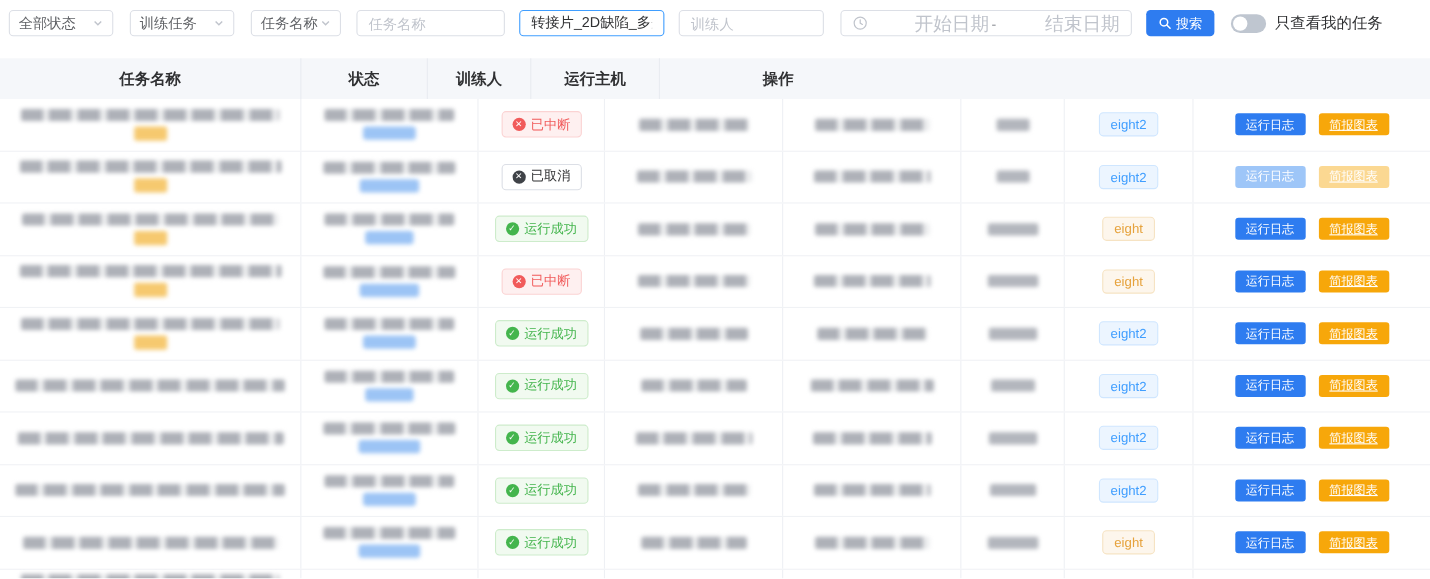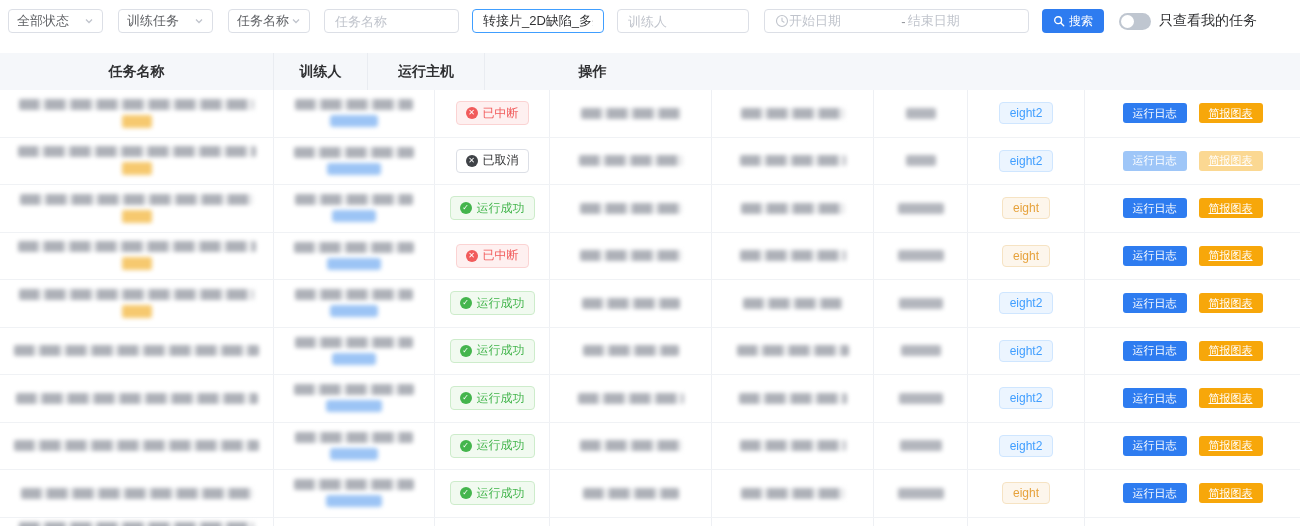--- a/index.html
+++ b/index.html
@@ -22,21 +22,21 @@
        display:flex;align-items:center;font-size:13px;color:var(--mid);}
   .select{width:95px;justify-content:space-between;padding:0 8px;margin-right:15px;cursor:pointer;}
   .select:nth-child(3){width:82px;margin-right:14px;}
   .inp{padding:0 10px;margin-right:13px;}
   .inp input{border:none;outline:none;width:100%;font-size:13px;color:var(--dark);background:transparent;}
   .inp input::placeholder{color:var(--ph);}
   .inp-name{width:135px;}
   .inp-search{width:132px;border-color:#409eff;}
   .inp-trainer{width:132px;margin-right:15px;}
   .daterange{width:265px;margin-right:13px;padding:0 10px;color:var(--ph);}
-  .daterange .dr-text{flex:1;text-align:left;font-size:13px;color:var(--ph);}
+  .daterange .dr-text{flex:1;text-align:right;font-size:17px;color:var(--ph);}
   .daterange .dash{color:#909399;padding:0 2px;}
   .search-btn{height:24px;border:none;border-radius:4px;background:var(--primary);color:#fff;
       font-size:12px;display:flex;align-items:center;gap:4px;padding:0 11px;margin-right:15px;cursor:pointer;}
   .switch{width:32px;height:17px;border-radius:9px;background:#bfc6d0;position:relative;margin-right:8px;cursor:pointer;}
   .switch .knob{position:absolute;left:2px;top:2px;width:13px;height:13px;border-radius:50%;background:#fff;}
   .switch-label{font-size:14px;color:var(--dark);}
 
   
   .table{position:absolute;left:0;top:53px;width:1300px;}
   .tr,.thead{display:flex;width:1300px;}
@@ -139,20 +139,23 @@
         <div class="knob"></div>
       </div>
     <span class="switch-label">只查看我的任务</span>
   </div>
 
   <div class="table">
     <div class="thead">
       <div class="th c0">
           <span>任务名称</span>
         </div>
+      <div class="th c2">
+          <span>状态</span>
+        </div>
       <div class="th c5">
           <span>训练人</span>
         </div>
       <div class="th c6">
           <span>运行主机</span>
         </div>
       <div class="th c7">
           <span>操作</span>
         </div>
     </div>

